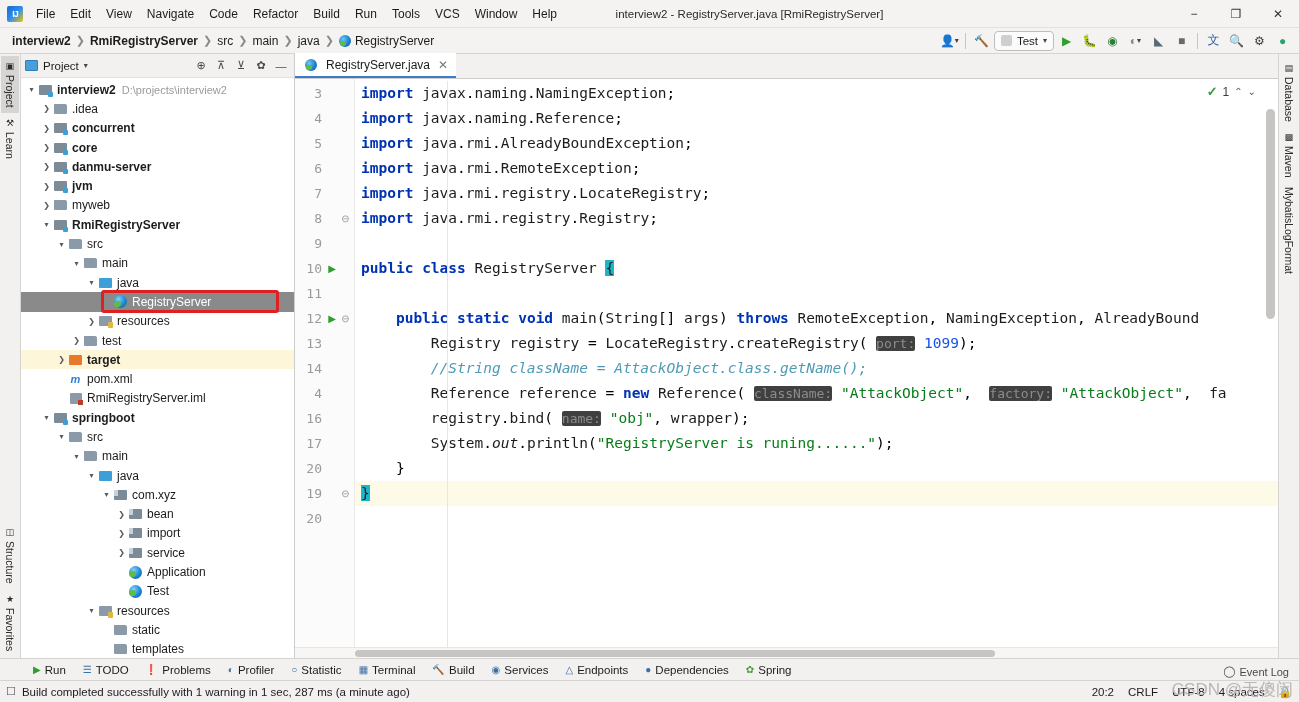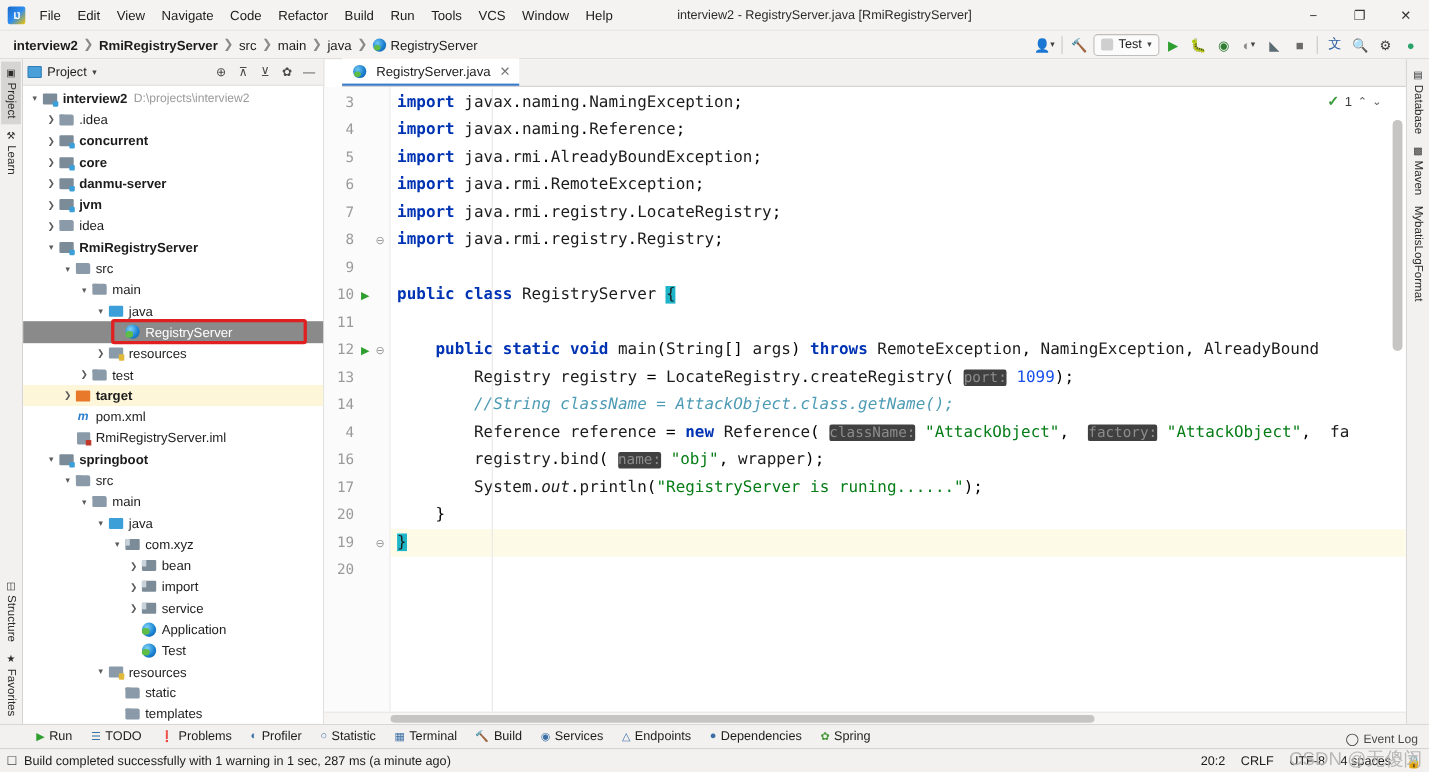--- a/index.html
+++ b/index.html
@@ -198,21 +198,21 @@
   
   .red-box {
     position: absolute; border: 3px solid #e02020; border-radius: 3px;
     pointer-events: none;
   }
 
   
   .editor-col { flex: 1; display: flex; flex-direction: column; min-width: 0; background: #fff; }
   .tabs-row {
     height: 25px; min-height: 25px; background: #f2f1f0;
-    display: flex; align-items: flex-end; border-bottom: 1px solid #cfcdcb; margin-left: 16px;
+    display: flex; align-items: flex-end; border-bottom: 1px solid #cfcdcb;
   }
   .etab {
     height: 25px; display: flex; align-items: center; gap: 5px;
     padding: 0 8px 0 10px; font-size: 12px; color: #1c1c1c;
     background: #ffffff; border-bottom: 2px solid #3d7cc9;
   }
   .etab .close-x { font-size: 12px; color: #777; margin-left: 3px; }
 
   .editor-body {
     flex: 1; display: flex; min-height: 0; background: #ffffff; position: relative;
@@ -455,21 +455,21 @@
             <span class="ico">
               <span class="ic-module"></span>
             </span>
             <span class="tlabel bold">jvm</span>
           </div>
           <div class="tnode" style="padding-left: 19px;">
             <span class="tw">❯</span>
             <span class="ico">
               <span class="ic-folder"></span>
             </span>
-            <span class="tlabel">idea</span>
+            <span class="tlabel">myweb</span>
           </div>
           <div class="tnode" style="padding-left: 19px;">
             <span class="tw">▾</span>
             <span class="ico">
               <span class="ic-module"></span>
             </span>
             <span class="tlabel bold">RmiRegistryServer</span>
           </div>
           <div class="tnode" style="padding-left: 34px;">
             <span class="tw">▾</span>

